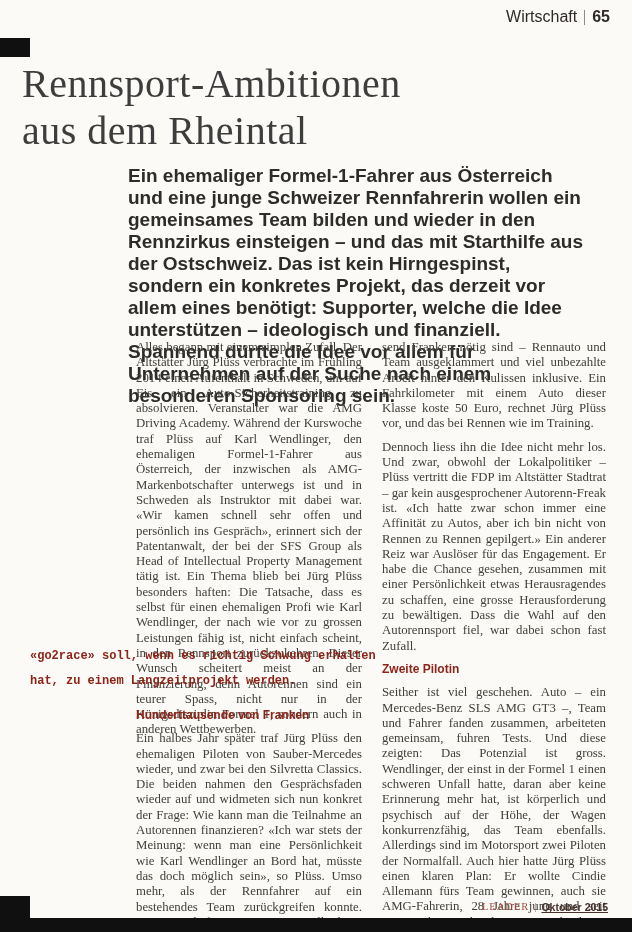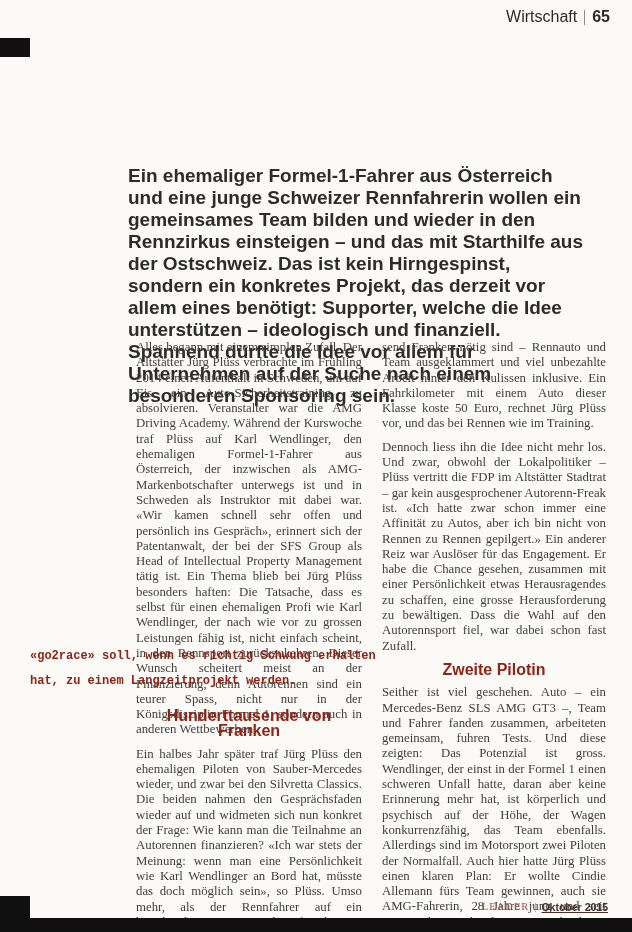--- a/index.html
+++ b/index.html
@@ -31,21 +31,21 @@
 
   
   .col{position:absolute;font-size:12.8px;line-height:15.3px;color:var(--body,#43403a);
        text-align:justify;hyphens:auto;}
   .col p{margin:8px;}
   .col-left-p1{left:128px;top:332px;width:242px;}
   .col-left-rest{left:128px;top:700px;width:242px;}
   .col-right{left:374px;top:332px;width:240px;}
 
   .subheading{font-family:"Liberation Sans", sans-serif;font-weight:bold;
-              font-size:16px;color:var(--accent,#8d2418);margin:0 0 7px 0;text-align:center;}
+              font-size:12px;color:var(--accent,#8d2418);margin:0 0 7px 0;text-align:left;}
   .rc-heading{margin:8px 0 7px 0;}
 
   
   .pull-quote{position:absolute;left:30px;top:644px;width:370px;
               font-family:Liberation Mono, monospace;font-weight:bold;
               font-size:12px;line-height:25px;color:var(--accent,#8d2418);}
 
   
   .footer{position:absolute;top:901px;right:24px;display:flex;align-items:flex-start;gap:5px;
           font-size:10.5px;}
@@ -59,20 +59,24 @@
 <div class="page">
 
   <div class="header">
     <span>Wirtschaft</span>
     <span class="divider"></span>
     <span class="pageno">65</span>
   </div>
 
   <div class="mark mark-top-left"></div>
 
+  <div class="title">
+    <span>Rennsport-Ambitionen</span><br>
+    <span>aus dem Rheintal</span>
+  </div>
 
   <div class="lead">Ein ehemaliger Formel-1-Fahrer aus Österreich und eine junge Schweizer Rennfahrerin wollen ein gemeinsames Team bilden und wieder in den Rennzirkus einsteigen – und das mit Starthilfe aus der Ostschweiz. Das ist kein Hirngespinst, sondern ein konkretes Projekt, das derzeit vor allem eines benötigt: Supporter, welche die Idee unterstützen – ideologisch und finanziell. Spannend dürfte die Idee vor allem für Unternehmen auf der Suche nach einem besonderen Sponsoring sein.</div>
 
   <div class="col col-left-p1">
     <p>Alles begann mit einem simplen Zufall. Der Altstätter Jürg Plüss verbrachte im Frühling 2014 einen Aufenthalt in Schweden, um auf Eis ein Auto-Sicherheitstraining zu absolvieren. Veranstalter war die AMG Driving Academy. Während der Kurswoche traf Plüss auf Karl Wendlinger, den ehemaligen Formel-1-Fahrer aus Österreich, der inzwischen als AMG-Markenbotschafter unterwegs ist und in Schweden als Instruktor mit dabei war. «Wir kamen schnell sehr offen und persönlich ins Gespräch», erinnert sich der Patentanwalt, der bei der SFS Group als Head of Intellectual Property Management tätig ist. Ein Thema blieb bei Jürg Plüss besonders haften: Die Tatsache, dass es selbst für einen ehemaligen Profi wie Karl Wendlinger, der nach wie vor zu grossen Leistungen fähig ist, nicht einfach scheint, in den Rennsport zurückzukehren. Dieser Wunsch scheitert meist an der Finanzierung, denn Autorennen sind ein teurer Spass, nicht nur in der Königsdisziplin Formel 1, sondern auch in anderen Wettbewerben.</p>
   </div>
 
   <div class="pull-quote">«go2race» soll, wenn es richtig Schwung erhalten hat, zu einem Langzeitprojekt werden.</div>
 
   <div class="col col-left-rest">

